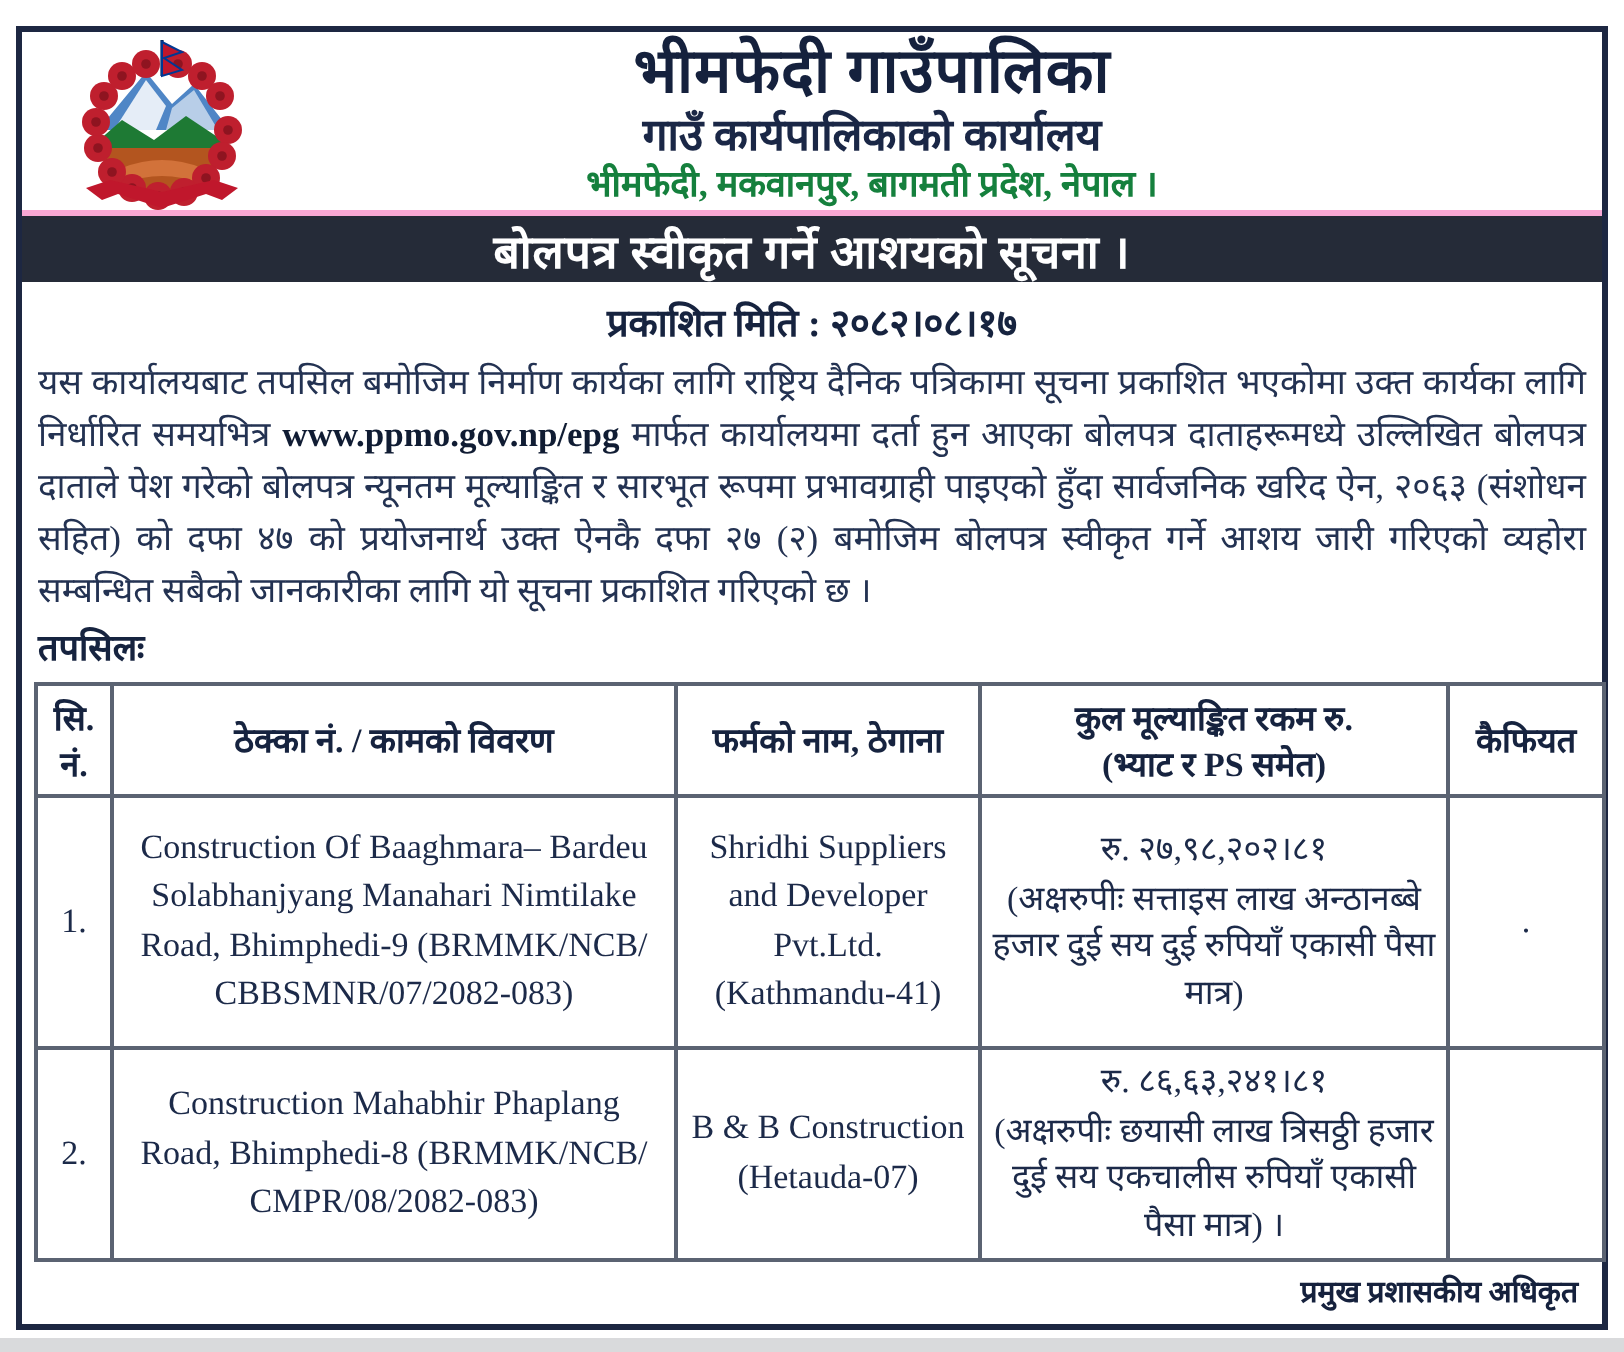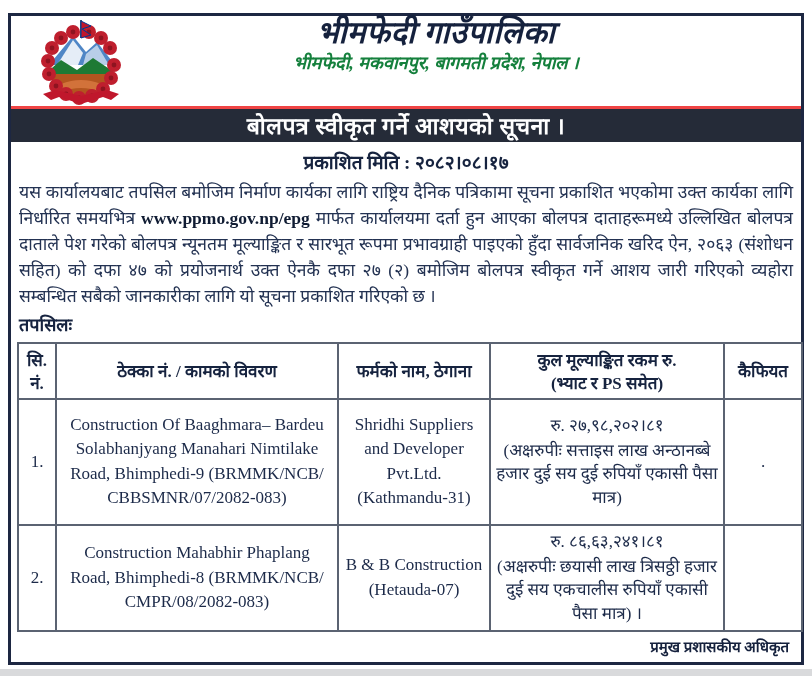--- a/index.html
+++ b/index.html
@@ -20,23 +20,23 @@
     width: 796px; height: 652px;
     border: 3px solid #1d2742;
     background: #fff;
     display: flex;
     flex-direction: column;
   }
   
   .header {
     position: relative;
     height: 96px;
-    border-bottom: 3px solid #ef4444;
+    border-bottom: 3px solid #f9a8d4;
     display: flex;
-    font-style: italic;
+    align-items: center;
   }
   .logo-wrap {
     position: absolute;
     left: 18px; top: 2px;
     width: 104px; height: 92px;
     display:flex; align-items:center; justify-content:center;
   }
   .head-text {
     flex: 1;
     text-align: center;
@@ -175,20 +175,21 @@
         <g>
           <line x1="50" y1="2" x2="50" y2="20" stroke="#00295b" stroke-width="1.6"></line>
           <path d="M50 3 L60 8 L51 11 L60 17 L50 20 Z" fill="#c0172c" stroke="#003893" stroke-width="1"></path>
         </g>
 
         <path d="M12 76 L24 72 L50 78 L76 72 L88 76 L80 82 L72 79 L50 86 L28 79 L20 82 Z" fill="#c0172c"></path>
       </svg>
     </div>
     <div class="head-text">
       <div class="muni-title">भीमफेदी गाउँपालिका</div>
+      <div class="office-title">गाउँ कार्यपालिकाको कार्यालय</div>
       <div class="address-line">भीमफेदी, मकवानपुर, बागमती प्रदेश, नेपाल ।</div>
     </div>
   </div>
 
   <div class="banner">
     <span>बोलपत्र स्वीकृत गर्ने आशयको सूचना ।</span>
   </div>
 
   <div class="content">
 
@@ -214,21 +215,21 @@
           <th>फर्मको नाम, ठेगाना</th>
           <th>कुल मूल्याङ्कित रकम रु.
 (भ्याट र PS समेत)</th>
           <th>कैफियत</th>
         </tr>
       </thead>
       <tbody>
         <tr class="row-1">
           <td>1.</td>
           <td class="work-cell">Construction Of Baaghmara– Bardeu Solabhanjyang Manahari Nimtilake Road, Bhimphedi-9 (BRMMK/NCB/ CBBSMNR/07/2082-083)</td>
-          <td class="firm-cell">Shridhi Suppliers and Developer Pvt.Ltd. (Kathmandu-31)</td>
+          <td class="firm-cell">Shridhi Suppliers and Developer Pvt.Ltd. (Kathmandu-41)</td>
           <td class="amt-cell">
             <div class="amt-figure">रु. २७,९८,२०२।८१</div>
             <div class="amt-words">(अक्षरुपीः सत्ताइस लाख अन्ठानब्बे हजार दुई सय दुई रुपियाँ एकासी पैसा मात्र)</div>
           </td>
           <td class="remark-dot">.</td>
         </tr>
         <tr class="row-2">
           <td>2.</td>
           <td class="work-cell">Construction Mahabhir Phaplang Road, Bhimphedi-8 (BRMMK/NCB/ CMPR/08/2082-083)</td>
           <td class="firm-cell">B &amp; B Construction (Hetauda-07)</td>

